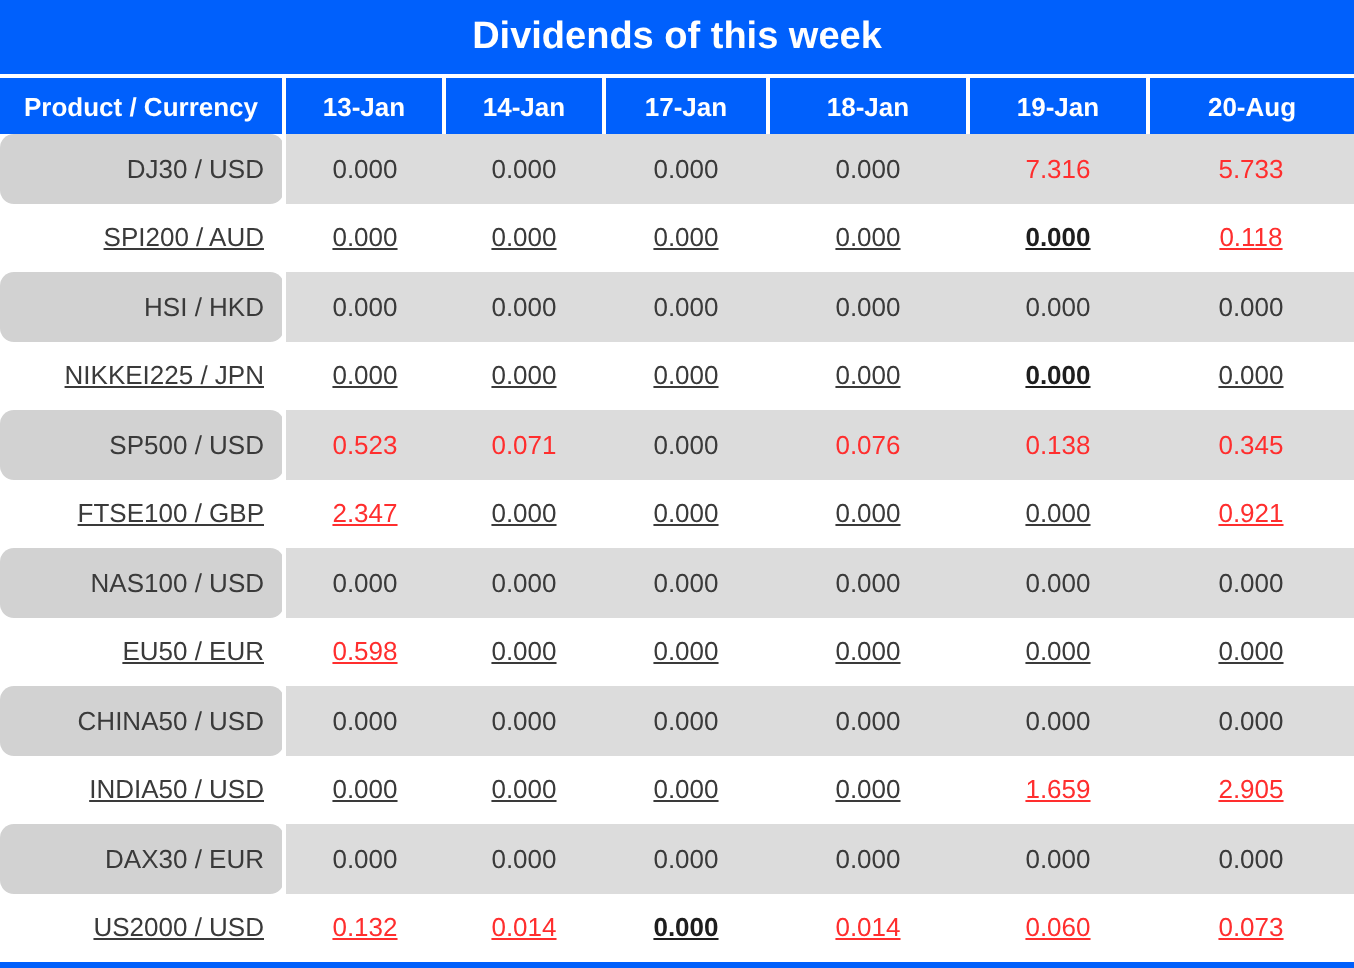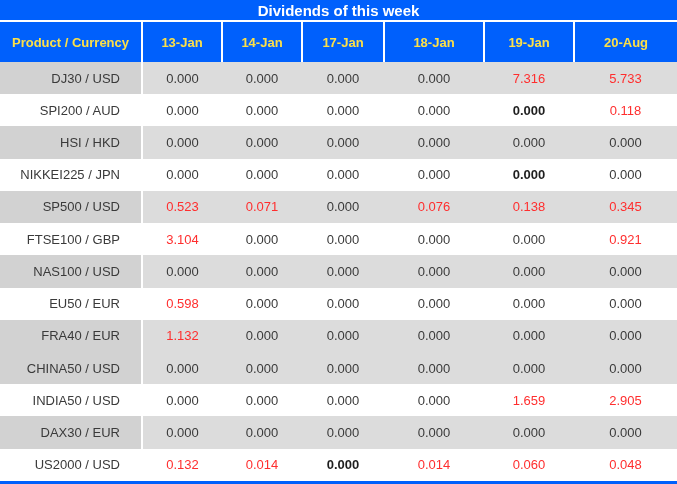--- a/index.html
+++ b/index.html
@@ -15,63 +15,64 @@
     font-family:"Liberation Sans","DejaVu Sans",sans-serif;
     background:#ffffff;
   }
   .widget{
     width:677px;height:484px;
     display:flex;flex-direction:column;
     border-bottom:3px solid var(--header-bg);
   }
   .title-bar{
     background:var(--header-bg);
-    height:22px;
+    height:39px;
     display:flex;align-items:center;justify-content:center;
-    color:#ffffff;font-weight:bold;font-size:15px;
+    color:#ffffff;font-weight:bold;font-size:19px;
     border-bottom:2px solid #ffffff;
     flex:0 0 auto;
   }
   table{
     width:100%;
     border-collapse:collapse;
     table-layout:fixed;
     flex:1 1 auto;
   }
   col.c-product{width:142px;}
   col.c-d13{width:80px;}
   col.c-d14{width:80px;}
   col.c-d17{width:82px;}
   col.c-d18{width:100px;}
   col.c-d19{width:90px;}
   col.c-d20{width:103px;}
   th{
     background:var(--header-bg);
-    color:#fde047;
+    color:#ffffff;
     font-size:13px;font-weight:bold;
-    height:40px;
+    height:28px;
     text-align:center;
     border-left:2px solid #ffffff;
   }
   th:first-child{border-left:none;}
   td{
     height:28px;
     font-size:13px;
     color:var(--text-dark);
     text-align:center;
     vertical-align:middle;
   }
   td.product{
     text-align:right;
-    padding-right:21px;
+    padding-right:9px;
     border-right:2px solid #ffffff;
+    border-radius:7px;
   }
   tr.alt td.product{background:var(--row-alt-label);}
   tr.alt td.val{background:var(--row-alt-data);}
-  tr.plain td{background:#ffffff;}
+  tr.plain td{background:#ffffff;text-decoration:underline;}
   td.red{color:var(--red);}
   td.bold{font-weight:bold;color:#1e1e1e;}
 </style>
 </head>
 <body>
 
 <div class="widget">
   <div class="title-bar">Dividends of this week</div>
   <table>
     <colgroup>
@@ -135,48 +136,39 @@
           <td class="product">SP500 / USD</td>
           <td class="val red">0.523</td>
           <td class="val red">0.071</td>
           <td class="val">0.000</td>
           <td class="val red">0.076</td>
           <td class="val red">0.138</td>
           <td class="val red">0.345</td>
         </tr>
         <tr class="plain">
           <td class="product">FTSE100 / GBP</td>
-          <td class="val red">3.104</td>
+          <td class="val red">2.347</td>
           <td class="val">0.000</td>
           <td class="val">0.000</td>
           <td class="val">0.000</td>
           <td class="val">0.000</td>
           <td class="val red">0.921</td>
         </tr>
         <tr class="alt">
           <td class="product">NAS100 / USD</td>
           <td class="val">0.000</td>
           <td class="val">0.000</td>
           <td class="val">0.000</td>
           <td class="val">0.000</td>
           <td class="val">0.000</td>
           <td class="val">0.000</td>
         </tr>
         <tr class="plain">
           <td class="product">EU50 / EUR</td>
           <td class="val red">0.598</td>
-          <td class="val">0.000</td>
-          <td class="val">0.000</td>
-          <td class="val">0.000</td>
-          <td class="val">0.000</td>
-          <td class="val">0.000</td>
-        </tr>
-        <tr class="alt">
-          <td class="product">FRA40 / EUR</td>
-          <td class="val red">1.132</td>
           <td class="val">0.000</td>
           <td class="val">0.000</td>
           <td class="val">0.000</td>
           <td class="val">0.000</td>
           <td class="val">0.000</td>
         </tr>
         <tr class="alt">
           <td class="product">CHINA50 / USD</td>
           <td class="val">0.000</td>
           <td class="val">0.000</td>
@@ -203,17 +195,17 @@
           <td class="val">0.000</td>
           <td class="val">0.000</td>
         </tr>
         <tr class="plain">
           <td class="product">US2000 / USD</td>
           <td class="val red">0.132</td>
           <td class="val red">0.014</td>
           <td class="val bold">0.000</td>
           <td class="val red">0.014</td>
           <td class="val red">0.060</td>
-          <td class="val red">0.048</td>
+          <td class="val red">0.073</td>
         </tr>
       </tbody>
   </table>
 </div>
 
 </body></html>

